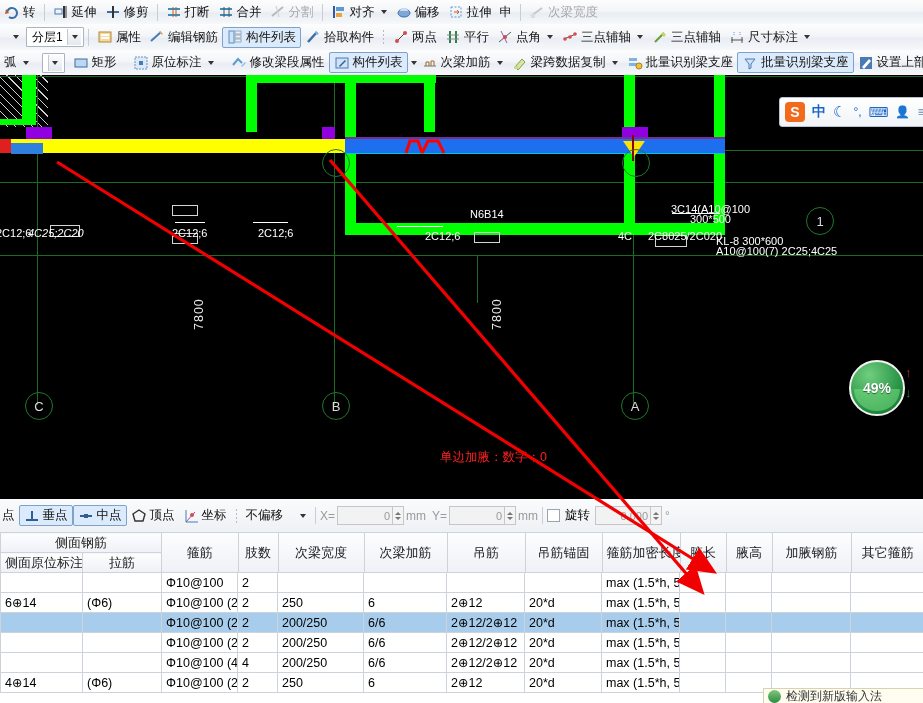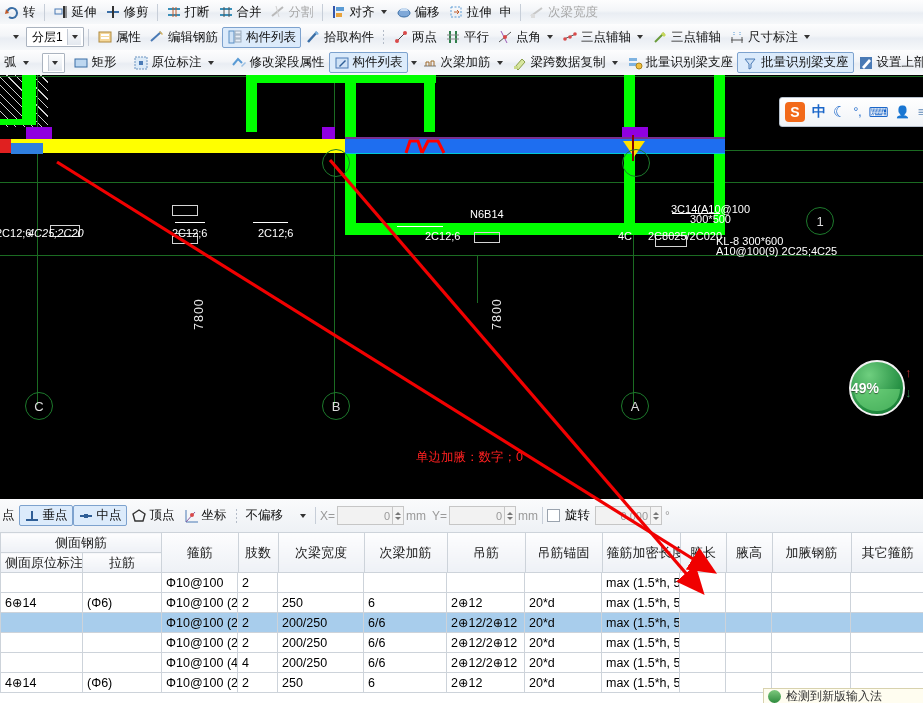--- a/index.html
+++ b/index.html
@@ -108,21 +108,21 @@
   #ime{
     position:absolute;left:779px;top:97px;width:144px;height:28px;
     background:linear-gradient(to bottom,#ffffff,#f0f3f7);
     border:1px solid #b9c3cf;border-radius:3px;
     display:flex;align-items:center;gap:7px;padding-left:5px;overflow:hidden;
   }
   #zoomknob{
     position:absolute;left:849px;top:360px;width:52px;height:52px;border-radius:50%;
     background:radial-gradient(circle at 35% 25%,#6fcf7f,#1f8a3e 70%,#14662c 100%);
     border:2px solid #f2f2f2;box-shadow:0 1px 3px rgba(0,0,0,.6);
-    display:flex;align-items:center;
+    display:flex;align-items:center;justify-content:center;
     color:#fff;font-size:14px;font-weight:bold;
   }
   #zoomknob .half{position:absolute;left:3px;right:3px;bottom:3px;height:22px;
     background:rgba(120,220,130,.55);border-radius:0 0 26px 26px;}
   #zoomknob span{position:relative;z-index:2;text-shadow:0 1px 1px rgba(0,0,0,.5);}
   .updown{position:absolute;left:905px;width:12px;font-size:13px;font-weight:bold;}
   #notif{
     position:absolute;left:763px;top:688px;width:160px;height:15px;
     background:#fffdf0;border:1px solid #d8d2ae;border-bottom:none;
     display:flex;align-items:center;gap:5px;padding-left:4px;overflow:hidden;
@@ -530,39 +530,39 @@
   <div class="lbl" style="left:28px;top:152px;font-style:italic;">4C25;2C20</div>
   <div class="lbl" style="left:172px;top:152px;">2C12;6</div>
   <div class="lbl" style="left:258px;top:152px;">2C12;6</div>
   <div class="lbl" style="left:425px;top:155px;">2C12;6</div>
   <div class="lbl" style="left:470px;top:133px;">N6B14</div>
   <div class="lbl" style="left:671px;top:128px;">3C14(A10@100</div>
   <div class="lbl" style="left:690px;top:138px;">300*500</div>
   <div class="lbl" style="left:618px;top:155px;">4C</div>
   <div class="lbl" style="left:648px;top:155px;">2C8025/2C020</div>
   <div class="lbl" style="left:716px;top:160px;">KL-8 300*600</div>
-  <div class="lbl" style="left:716px;top:170px;">A10@100(9) 2C25;4C25</div>
+  <div class="lbl" style="left:716px;top:170px;">A10@100(7) 2C25;4C25</div>
 
   <div class="dim-v" style="left:192px;top:255px;">7800</div>
   <div class="dim-v" style="left:490px;top:255px;">7800</div>
 
   <div class="axis-circle" style="left:25px;top:317px;">
       <span>C</span>
     </div>
   <div class="axis-circle" style="left:322px;top:317px;">
       <span>B</span>
     </div>
   <div class="axis-circle" style="left:621px;top:317px;">
       <span>A</span>
     </div>
   <div class="axis-circle" style="left:806px;top:132px;">
       <span>1</span>
     </div>
 
-  <div class="redtext" style="left:416px;top:374px;">单边加腋：数字；0</div>
+  <div class="redtext" style="left:440px;top:374px;">单边加腋：数字；0</div>
 
   <div id="ime" style="left:779px;top:22px;">
     <span style="width:20px;height:20px;border-radius:4px;background:#f26a1b;color:#fff;font-weight:bold;font-size:14px;display:flex;align-items:center;justify-content:center;">
         <span>S</span>
       </span>
     <span style="color:#1a66c9;font-size:14px;font-weight:bold;">中</span>
     <span style="color:#1a66c9;font-size:15px;">☾</span>
     <span style="color:#1a66c9;font-size:12px;">°,</span>
     <span style="color:#1a66c9;font-size:14px;">⌨</span>
     <span style="color:#5b86b5;font-size:12px;">👤</span>

